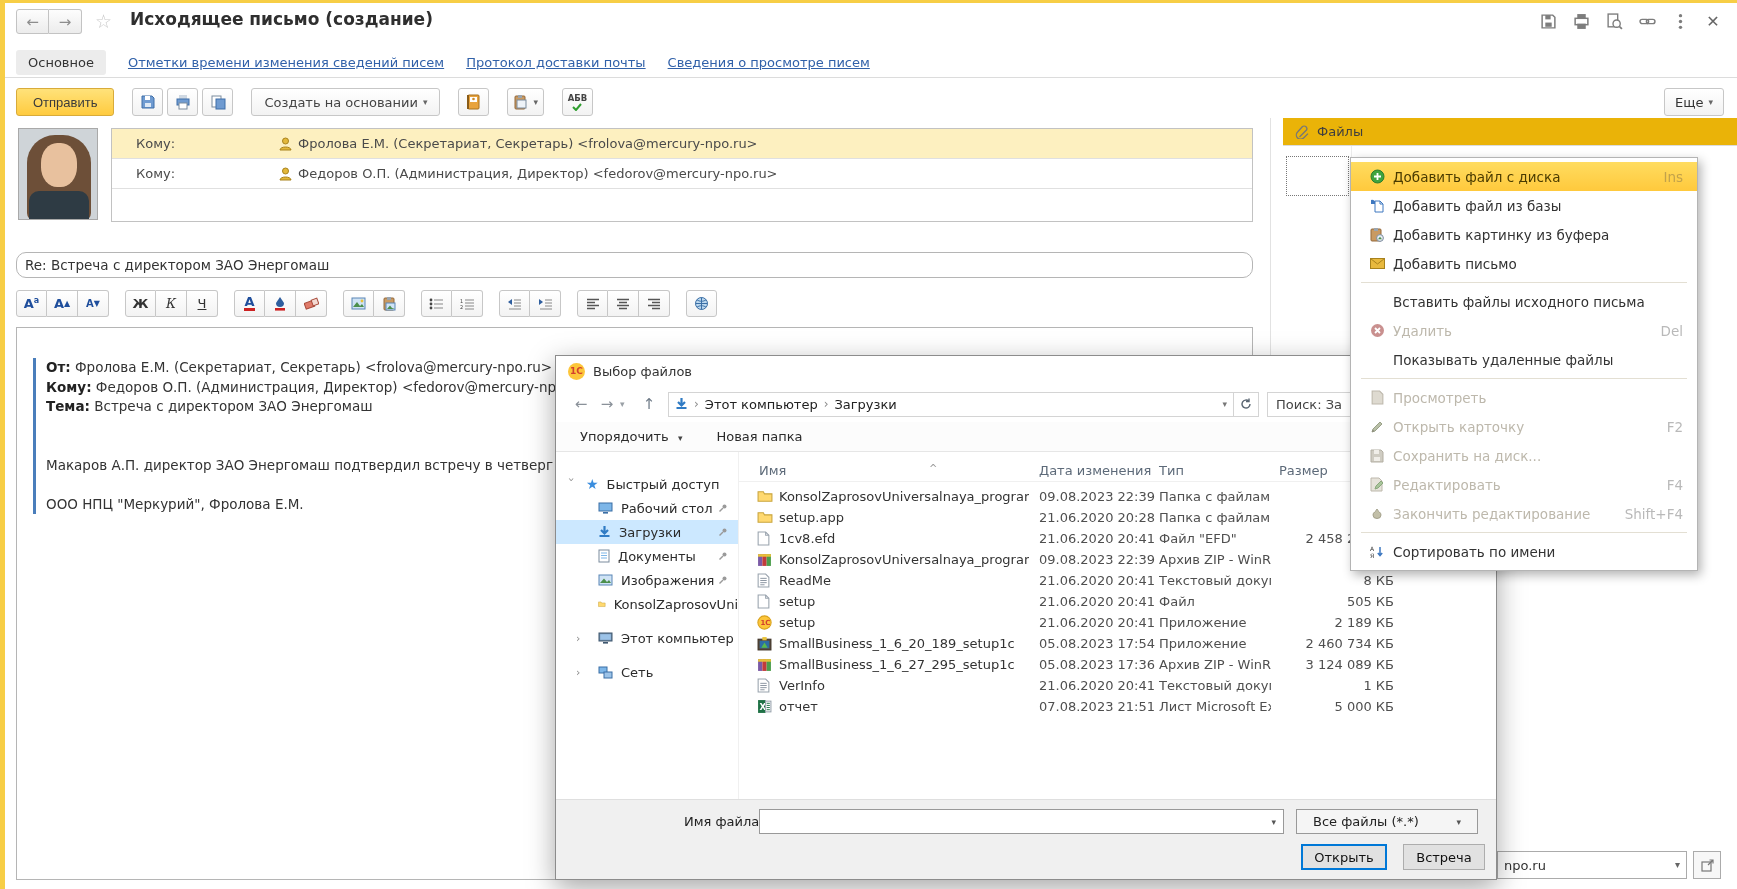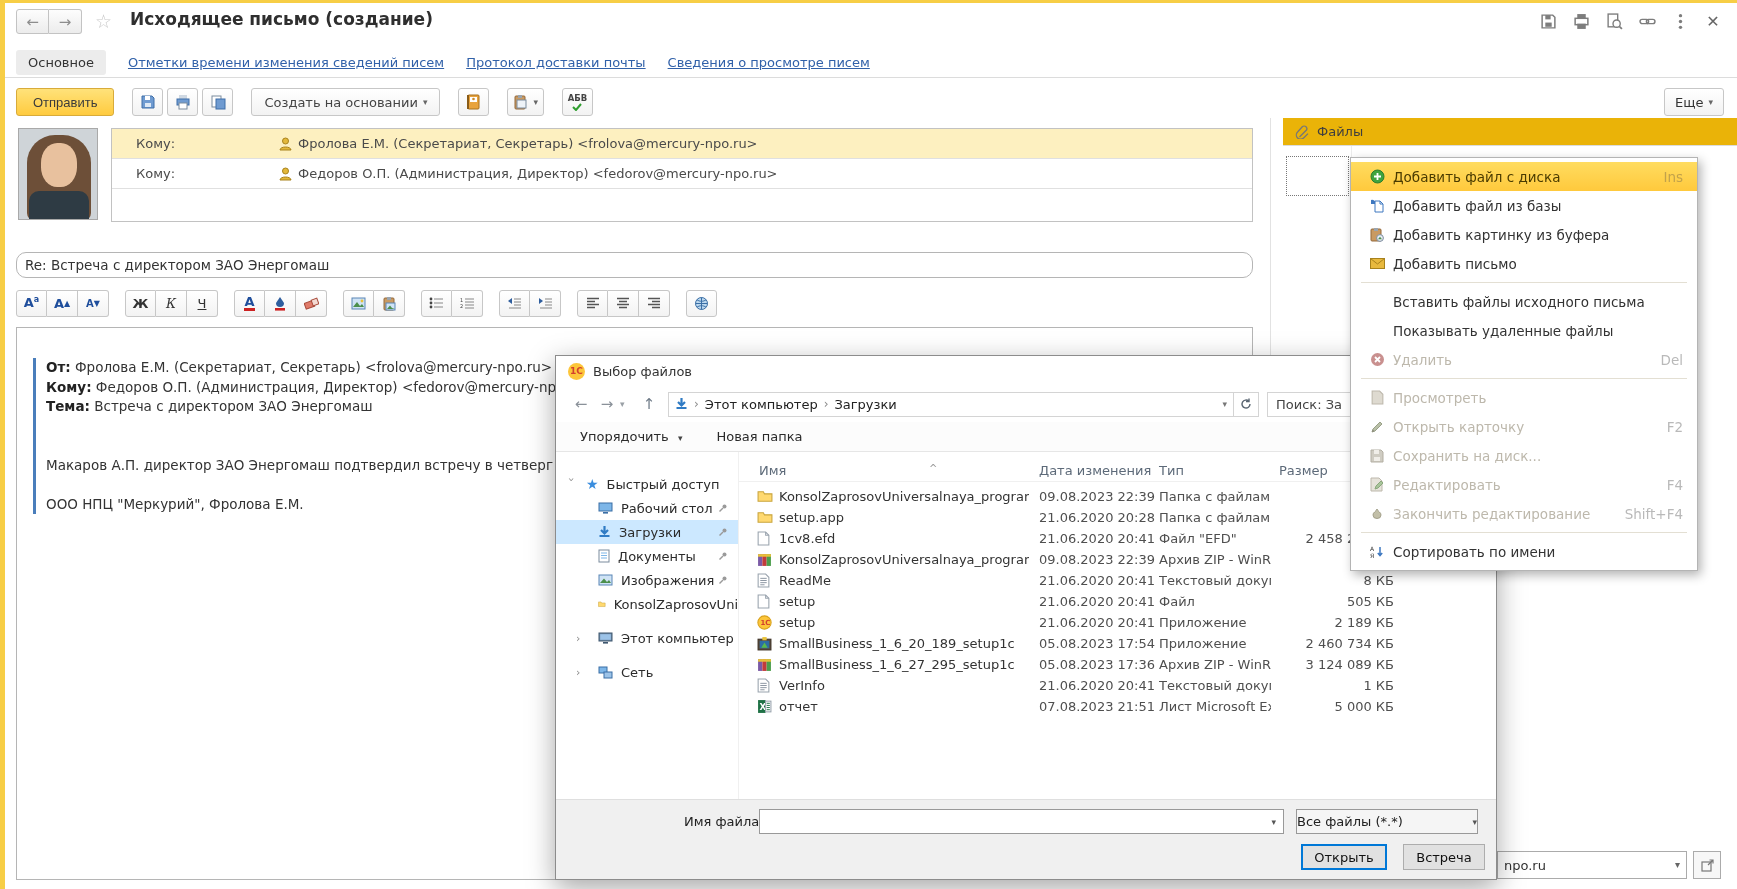--- a/index.html
+++ b/index.html
@@ -61,21 +61,21 @@
   .rcp-row .lbl { width:160px; padding-left:24px; color:#4a4a4a; }
   .rcp-row .person { width:26px; display:flex; justify-content:center; }
   .rcp-row .val { color:#4a4a4a; }
   .rcp-empty { height:32px; }
 
   
   .subject { left:16px; top:252px; width:1237px; height:26px; border:1px solid #b5b5b5; border-radius:10px;
     display:flex; align-items:center; padding:0 8px; font-size:13.5px; color:#333; background:#fff; }
 
   
-  .fmtbar { left:16px; top:289px; height:28px; display:flex; align-items:center; }
+  .fmtbar { left:16px; top:289px; height:28px; display:flex; align-items:flex-end; }
   .fgrp { display:flex; margin-right:16px; }
   .fbtn { width:31px; height:27px; background:linear-gradient(#fff,#f3f3f3); border:1px solid #c7c7c7;
     display:flex; align-items:center; justify-content:center; cursor:pointer; color:#333; font-size:13px; }
   .fbtn + .fbtn { border-left:none; }
   .fbtn:first-child{ border-radius:3px 0 0 3px; } .fbtn:last-child{ border-radius:0 3px 3px 0; }
   .fbtn.single { border-radius:3px; }
   .bold-zh{ font-weight:bold; } .ital-k{ font-style:italic; font-family:"DejaVu Serif",serif; } .under-ch{ text-decoration:underline; }
   .red-underline { display:inline-block; border-bottom:3px solid #cc2222; line-height:12px; font-weight:bold; color:#1f4e9c; }
 
   
@@ -134,21 +134,21 @@
   .frow .fic { position:absolute; left:18px; width:16px; height:16px; }
   .frow .fname { position:absolute; left:40px; width:250px; white-space:nowrap; overflow:hidden; color:#333; }
   .frow .fdate { position:absolute; left:300px; color:#4f4f4f; }
   .frow .ftype { position:absolute; left:420px; width:112px; white-space:nowrap; overflow:hidden; color:#4f4f4f; }
   .frow .fsize { position:absolute; left:540px; width:115px; text-align:right; color:#4f4f4f; }
   .dlg-bottom { position:absolute; left:0; bottom:0; width:100%; height:80px; background:#f0f0f0; border-top:1px solid #dfdfdf; }
   .fn-label { position:absolute; left:128px; top:14px; color:#222; }
   .fn-input { position:absolute; left:203px; top:9px; width:525px; height:25px; background:#fff; border:1px solid #999; }
   .fn-input .cb { position:absolute; right:7px; top:7px; font-size:9px; color:#555; }
   .flt-combo { position:absolute; left:740px; top:9px; width:182px; height:25px; background:#f5f5f5; border:1px solid #999;
-    display:flex; align-items:center; padding:0 0; color:#222; }
+    display:flex; align-items:center; padding:0 16px; color:#222; }
   .flt-combo .cb { margin-left:auto; font-size:9px; color:#555; }
   .dlg-open { position:absolute; left:745px; top:44px; width:86px; height:26px; background:#e1e1e1; border:2px solid #0078d7;
     display:flex; align-items:center; justify-content:center; color:#111; cursor:pointer; }
   .dlg-cancel { position:absolute; left:847px; top:44px; width:82px; height:26px; background:#e1e1e1; border:1px solid #adadad;
     display:flex; align-items:center; justify-content:center; color:#111; cursor:pointer; }
 
   
   .ctxmenu { left:1350px; top:157px; width:348px; background:#fff; border:1px solid #b4b4b4;
     box-shadow:3px 4px 10px rgba(0,0,0,0.3); z-index:20; padding:4px 0; font-size:13.5px; }
   .mi { height:29px; display:flex; align-items:center; padding:0 14px 0 10px; cursor:pointer; color:#333; }
@@ -785,35 +785,35 @@
         </span>
       <span class="mlabel">Добавить письмо</span>
         <span class="mkey"></span>
     </div>
     <div class="msep"></div>
     <div class="mi">
       <span class="mic"></span>
       <span class="mlabel">Вставить файлы исходного письма</span>
         <span class="mkey"></span>
     </div>
+    <div class="mi dis">
+      <span class="mic">
+          <svg width="15" height="15" viewBox="0 0 15 15">
+            <circle cx="7.5" cy="7.5" r="6.5" fill="#c9908f"></circle>
+            <path d="M5 5 L10 10 M10 5 L5 10" stroke="#fff" stroke-width="1.8"></path>
+          </svg>
+        </span>
+      <span class="mlabel">Удалить</span>
+        <span class="mkey">Del</span>
+    </div>
     <div class="mi">
       <span class="mic"></span>
       <span class="mlabel">Показывать удаленные файлы</span>
         <span class="mkey"></span>
     </div>
-    <div class="mi dis">
-      <span class="mic">
-          <svg width="15" height="15" viewBox="0 0 15 15">
-            <circle cx="7.5" cy="7.5" r="6.5" fill="#c9908f"></circle>
-            <path d="M5 5 L10 10 M10 5 L5 10" stroke="#fff" stroke-width="1.8"></path>
-          </svg>
-        </span>
-      <span class="mlabel">Удалить</span>
-        <span class="mkey">Del</span>
-    </div>
     <div class="msep"></div>
     <div class="mi dis">
       <span class="mic">
           <svg width="13" height="15" viewBox="0 0 12 14">
             <path d="M1 1 h7 l3 3 v9 h-10 z" fill="#dedad0" stroke="#bdb8ac"></path>
           </svg>
         </span>
       <span class="mlabel">Просмотреть</span>
         <span class="mkey"></span>
     </div>

